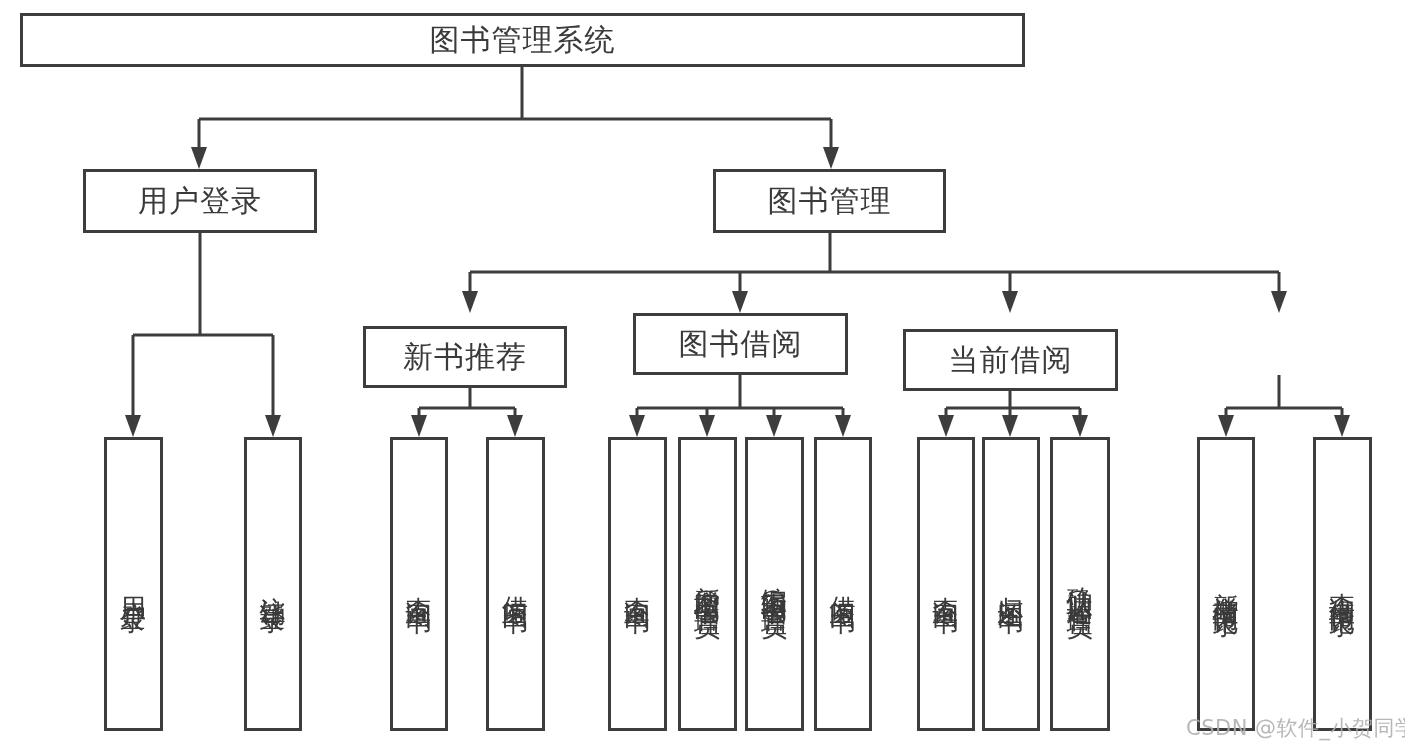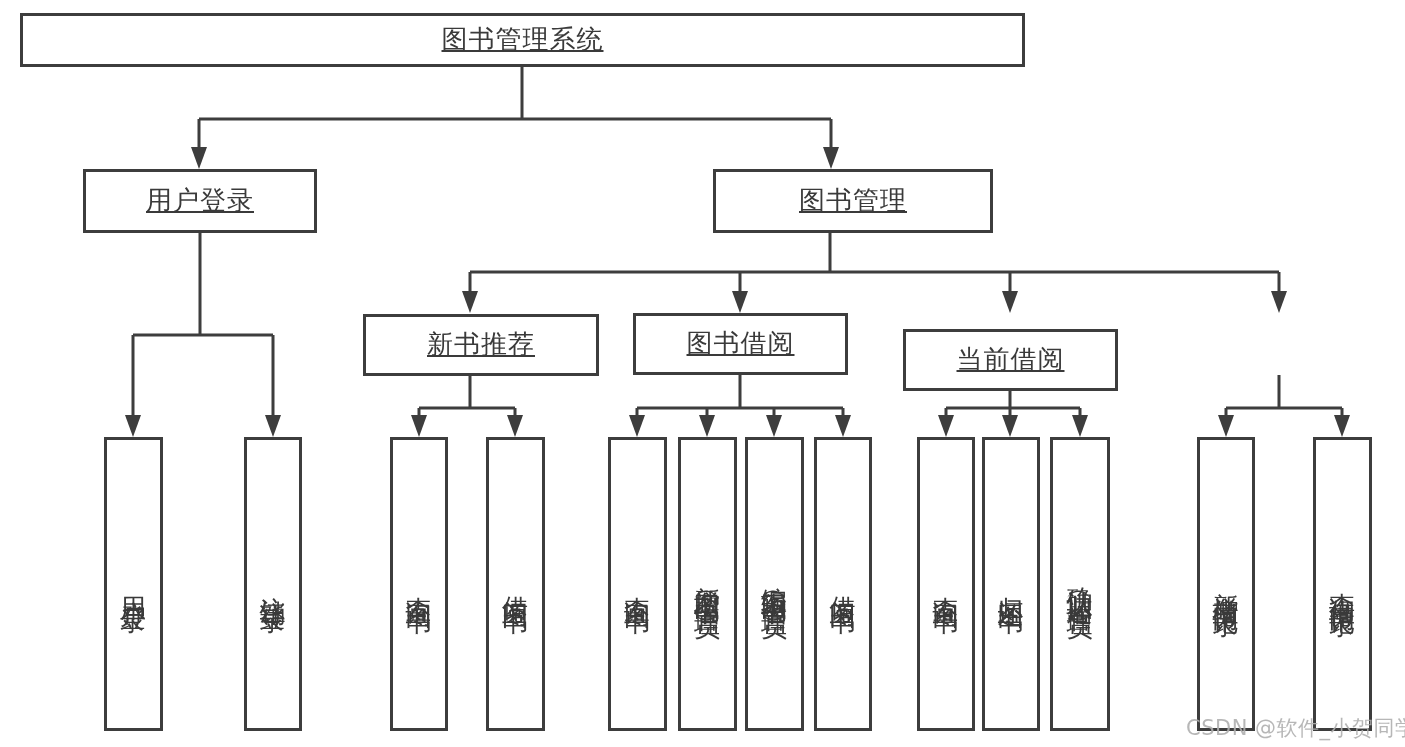--- a/index.html
+++ b/index.html
@@ -16,35 +16,35 @@
   .box{
     position:absolute;
     box-sizing:border-box;
     background:#ffffff;
     border:3px solid #3d3d3d;
     color:#3a3a3a;
     display:flex;align-items:center;justify-content:center;
     z-index:2;
     text-align:center;
   }
-  .h{font-size:26px;line-height:1.2;letter-spacing:1px;white-space:nowrap;text-decoration:underline;}
+  .h{font-size:30px;line-height:1.2;letter-spacing:1px;white-space:nowrap;}
   .v{
     writing-mode:vertical-rl;
     text-orientation:mixed;
     font-size:26px;
     letter-spacing:4px;
     line-height:1;
   }
   
   .n-root{left:20px;top:13px;width:1005px;height:54px;}
   
   .n-userlogin{left:83px;top:169px;width:234px;height:64px;}
-  .n-bookmgmt{left:713px;top:169px;width:280px;height:64px;}
+  .n-bookmgmt{left:713px;top:169px;width:233px;height:64px;}
   
-  .n-newbooks{left:363px;top:314px;width:236px;height:62px;}
+  .n-newbooks{left:363px;top:326px;width:204px;height:62px;}
   .n-bookborrow{left:633px;top:313px;width:215px;height:62px;text-align:center;}
   .n-currentborrow{left:903px;top:313px;width:215px;height:62px;margin-top:16px;}
   .n-borrowrecords{left:1171px;top:313px;width:216px;height:62px;}
   
   .leaf{top:437px;height:294px;}
   .lf-a1{left:104px;width:59px;}
   .lf-a2{left:244px;width:58px;}
   .lf-b1{left:390px;width:58px;}
   .lf-b2{left:486px;width:59px;}
   .lf-c1{left:608px;width:59px;}

